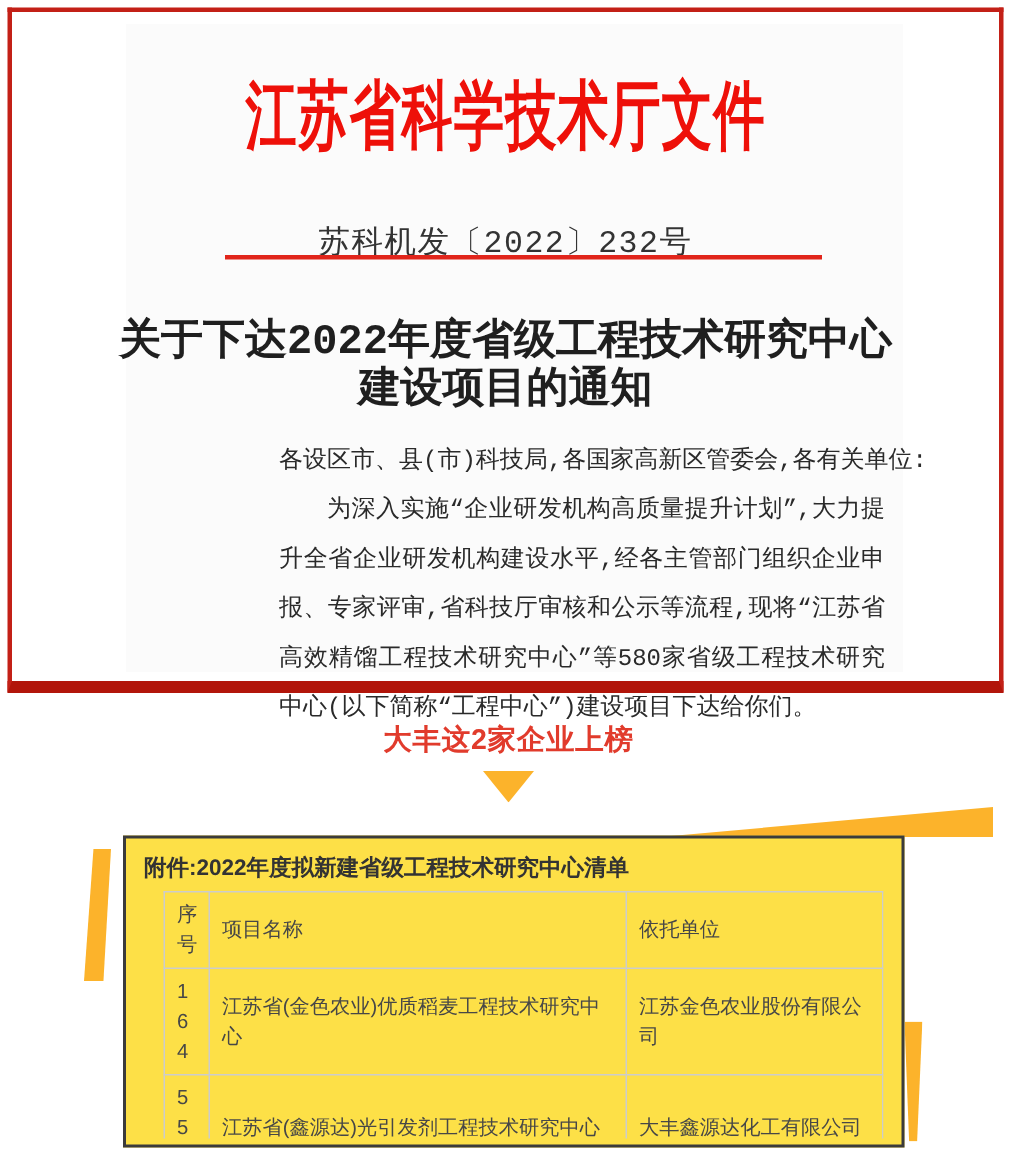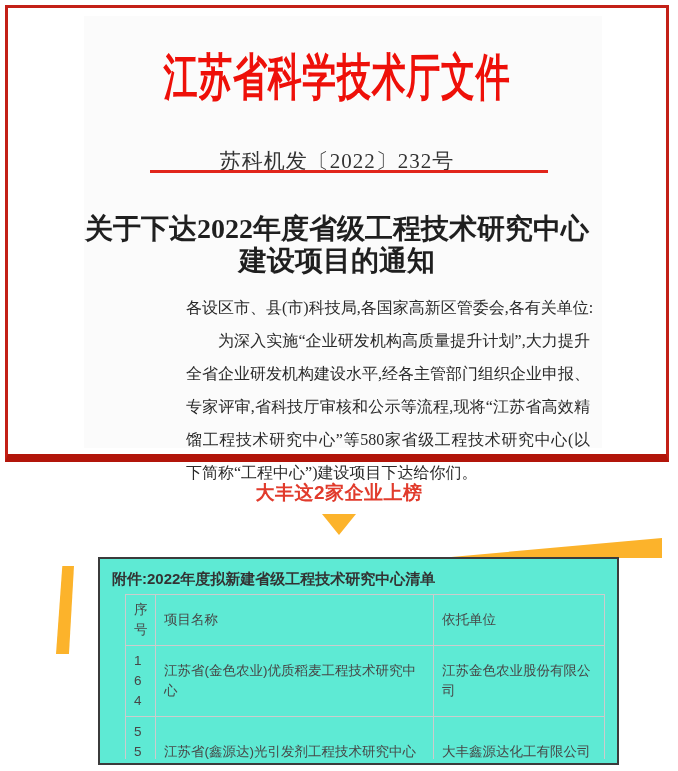--- a/index.html
+++ b/index.html
@@ -24,21 +24,21 @@
     border-bottom: 8px solid #b2150a;
   }
   .doc-scan {
     position: absolute;
     left: 76px; right: 64px; top: 8px; bottom: 6px;
     background: #fbfbfb;
   }
   .doc-content {
     position: absolute;
     inset: 0;
-    font-family: Liberation Serif, serif;
+    font-family: Liberation Mono, monospace;
     color: #2a2a2a;
     border-radius: 15px;
   }
   .doc-header-title {
     position: absolute;
     top: 36px; left: 0; right: 0;
     text-align: center;
     font-size: 50px;
     font-weight: bold;
     color: #ee1009;
@@ -115,25 +115,24 @@
   }
   .accent-right {
     left: 603px; top: 681px;
     width: 14px; height: 80px;
     clip-path: polygon(0 0, 85% 0, 60% 100%, 22% 100%);
   }
   .attach-card {
     position: absolute;
     left: 82px; top: 557px;
     width: 521px; height: 208px;
-    background: #5eead4;
+    background: #fde047;
     border: 2px solid #3b3b3b;
     z-index: 2;
     padding: 10px 12px 0 12px;
-    margin-left: 16px;
   }
   .attach-title {
     font-size: 15px;
     font-weight: bold;
     color: #333333;
     line-height: 20px;
     margin-bottom: 5px;
     white-space: nowrap;
   }
   .table-clip { height: 165px; overflow: hidden; padding-left: 13px; }

